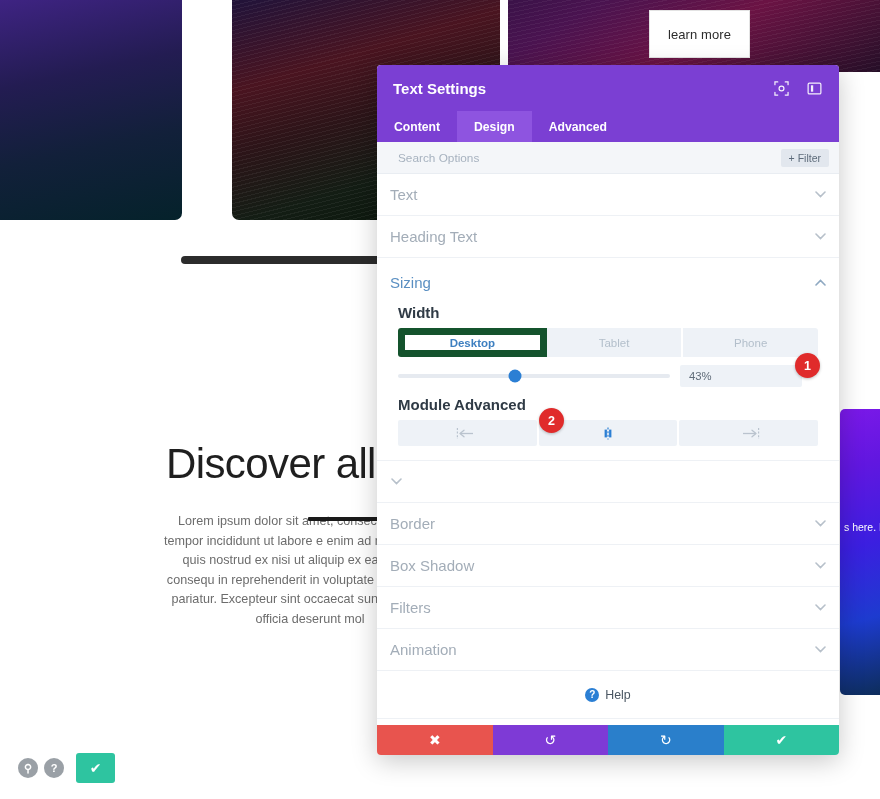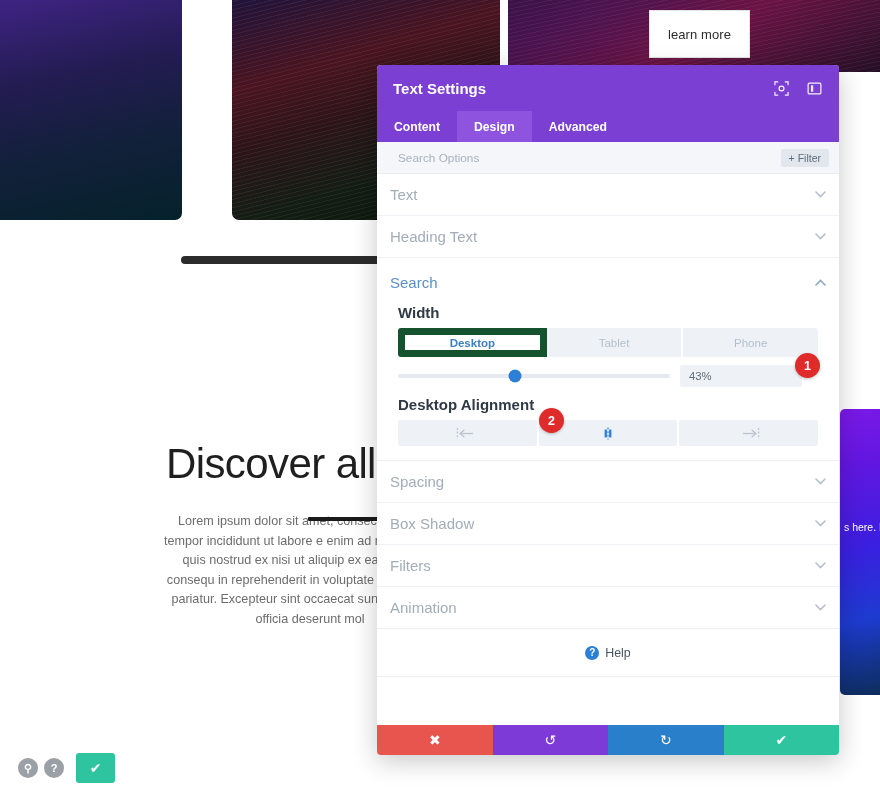--- a/index.html
+++ b/index.html
@@ -537,21 +537,21 @@
       <div class="accordion">
         <div class="acc-label">Heading Text</div>
         <div class="chev">
           <svg width="11" height="7" viewBox="0 0 11 7">
               <path d="M1 1l4.5 4.5L10 1" fill="none" stroke="currentColor" stroke-width="1.6" stroke-linecap="round"></path>
             </svg>
         </div>
       </div>
 
       <div class="accordion open section-open-head">
-        <div class="acc-label">Search</div>
+        <div class="acc-label">Sizing</div>
         <div class="chev">
           <svg width="11" height="7" viewBox="0 0 11 7">
               <path d="M1 6l4.5-4.5L10 6" fill="none" stroke="currentColor" stroke-width="1.6" stroke-linecap="round"></path>
             </svg>
         </div>
       </div>
 
       <div class="sizing-body">
 
         <div class="field-label">Width</div>
@@ -562,21 +562,21 @@
           <div class="device-tab">Phone</div>
         </div>
 
         <div class="slider-row">
           <div class="slider-track">
             <div class="slider-thumb" id="slider-thumb" style="left: 43%;"></div>
           </div>
           <div class="value-box">43%</div>
         </div>
 
-        <div class="field-label">Desktop Alignment</div>
+        <div class="field-label">Module Advanced</div>
 
         <div class="align-row">
           <div class="align-btn">
             <svg width="22" height="13" viewBox="0 0 22 13">
               <line x1="1.4" y1="1" x2="1.4" y2="12" stroke="#8796a6" stroke-width="1.2" stroke-dasharray="2 1.6"></line>
               <line x1="4" y1="6.5" x2="17" y2="6.5" stroke="#8796a6" stroke-width="1.3"></line>
               <path d="M8 3.2L4 6.5l4 3.3" fill="none" stroke="#8796a6" stroke-width="1.3" stroke-linecap="round" stroke-linejoin="round"></path>
             </svg>
           </div>
           <div class="align-btn active">
@@ -590,28 +590,35 @@
             <svg width="22" height="13" viewBox="0 0 22 13">
               <line x1="20.6" y1="1" x2="20.6" y2="12" stroke="#8796a6" stroke-width="1.2" stroke-dasharray="2 1.6"></line>
               <line x1="5" y1="6.5" x2="18" y2="6.5" stroke="#8796a6" stroke-width="1.3"></line>
               <path d="M14 3.2l4 3.3-4 3.3" fill="none" stroke="#8796a6" stroke-width="1.3" stroke-linecap="round" stroke-linejoin="round"></path>
             </svg>
           </div>
         </div>
       </div>
 
       <div class="accordion">
-        <div class="acc-label">Spacing</div>
         <div class="chev">
           <svg width="11" height="7" viewBox="0 0 11 7">
               <path d="M1 1l4.5 4.5L10 1" fill="none" stroke="currentColor" stroke-width="1.6" stroke-linecap="round"></path>
             </svg>
         </div>
       </div>
 
+      <div class="accordion">
+        <div class="acc-label">Border</div>
+        <div class="chev">
+          <svg width="11" height="7" viewBox="0 0 11 7">
+              <path d="M1 1l4.5 4.5L10 1" fill="none" stroke="currentColor" stroke-width="1.6" stroke-linecap="round"></path>
+            </svg>
+        </div>
+      </div>
 
       <div class="accordion">
         <div class="acc-label">Box Shadow</div>
         <div class="chev">
           <svg width="11" height="7" viewBox="0 0 11 7">
               <path d="M1 1l4.5 4.5L10 1" fill="none" stroke="currentColor" stroke-width="1.6" stroke-linecap="round"></path>
             </svg>
         </div>
       </div>
 

